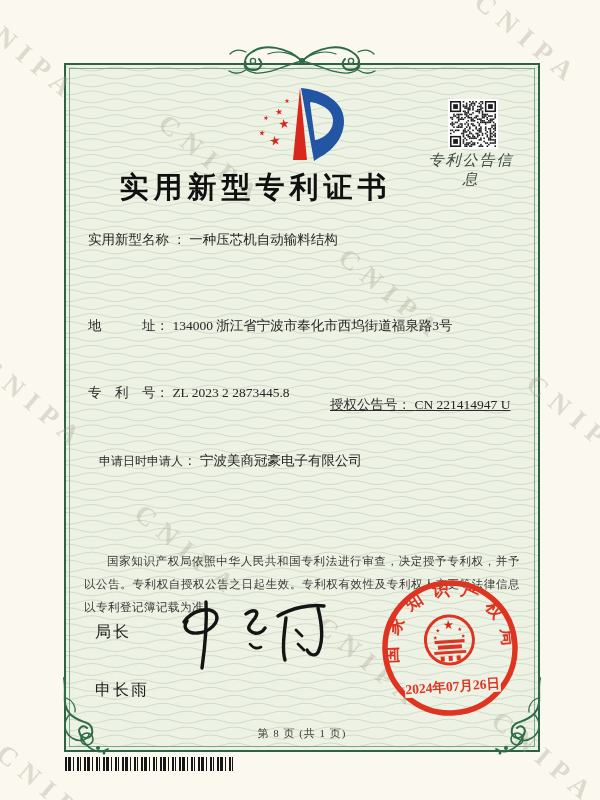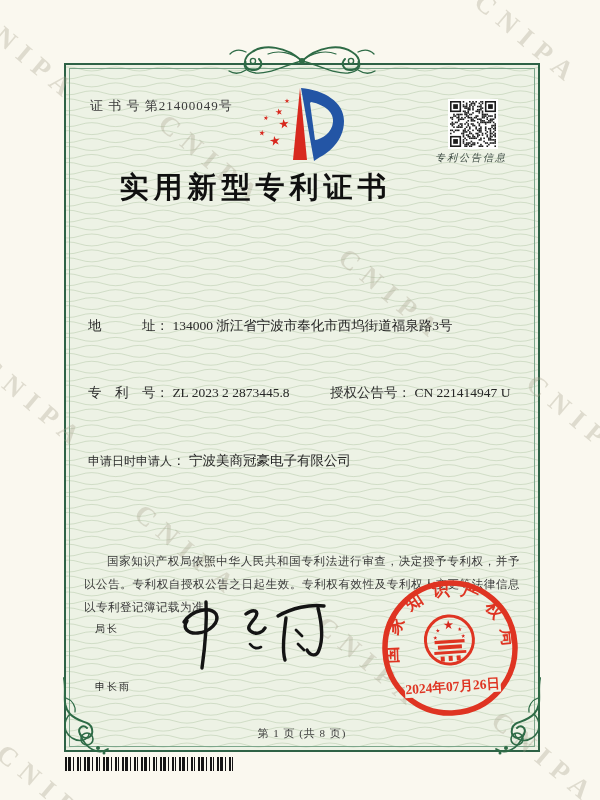--- a/index.html
+++ b/index.html
@@ -14,30 +14,30 @@
          background:#edf2e5;border:2px solid #2e6246;box-sizing:border-box;}
   .frame-inner{position:absolute;left:3px;top:3px;right:3px;bottom:3px;
                border:1px solid #7ba68a;pointer-events:none;}
   .guilloche{position:absolute;left:0;top:0;width:100%;height:100%;}
   
   .content{position:absolute;left:0;top:0;width:600px;height:800px;z-index:2;}
   .certno{position:absolute;left:90px;top:97px;font-size:13px;color:#3a3a3a;letter-spacing:1px;}
   .logo{position:absolute;left:254px;top:85px;}
   .qr{position:absolute;left:448px;top:99px;width:46px;height:46px;background:#fff;padding:2px;}
   .qrcap{position:absolute;left:423px;top:151px;width:96px;text-align:center;
-         font-size:10px;color:#3c4a42;letter-spacing:2px;font-style:italic;}
+         font-size:15px;color:#3c4a42;letter-spacing:2px;font-style:italic;}
   .title{position:absolute;left:64px;top:168px;width:383px;text-align:center;
          font-size:29px;font-weight:bold;color:#101010;letter-spacing:5px;}
   .row{position:absolute;left:88px;height:18px;font-size:13.5px;line-height:18px;white-space:nowrap;}
-  .row.small .flabel{font-size:12px;}
+  .row.small .flabel{font-size:12px;margin-left:11px;}
   .fvalue{color:#262626;}
-  .col2{position:absolute;left:242px;top:0;white-space:nowrap;}
+  .col2{position:absolute;left:242px;top:12px;white-space:nowrap;text-decoration:underline;}
   .notice{position:absolute;left:84px;top:550px;width:436px;font-size:11.5px;line-height:23px;
           color:#3a3a3a;text-align:justify;text-indent:2em;letter-spacing:0.5px;}
-  .director{position:absolute;left:95px;font-size:10px;color:#1d1d1d;letter-spacing:2px;}
+  .director{position:absolute;left:95px;font-size:16px;color:#1d1d1d;letter-spacing:2px;}
   .sig{position:absolute;left:162px;top:592px;}
   .seal{position:absolute;left:380px;top:578px;transform:rotate(-4deg);}
   .seal text{font-family:"Liberation Serif",serif;}
   .footer{position:absolute;left:64px;top:726px;width:476px;text-align:center;
           font-size:11px;color:#3b3b3b;letter-spacing:1px;}
   .barcode{position:absolute;left:65px;top:757px;width:168px;height:14px;z-index:2;
     background:repeating-linear-gradient(90deg,#151515 0 2px,transparent 2px 3px,
       #151515 3px 6px,transparent 6px 8px,#151515 8px 9px,transparent 9px 12px,
       #151515 12px 14px,transparent 14px 15px,#151515 15px 16px,transparent 16px 19px);}
   .ornament{position:absolute;z-index:3;pointer-events:none;}
@@ -98,24 +98,20 @@
       <circle cx="31" cy="63" r="6" stroke-width="1.6"></circle>
       <path d="M24,58 C30,74 43,79 52,73" stroke-width="1.8"></path>
       <path d="M10,22 C16,24 20,30 19,36" stroke-width="1.2"></path>
       <circle cx="42" cy="72" r="2" fill="#2e6b46" stroke="none"></circle>
       <circle cx="48" cy="77" r="1.5" fill="#2e6b46" stroke="none"></circle>
     </g>
   </svg>
 
   <div class="content">
 
-    <div class="certno">
-      <span>证 书 号</span>
-      <span>第21400049号</span>
-    </div>
 
     <svg class="logo" width="92" height="80" viewBox="0 0 92 80">
       <defs>
         <path id="star" d="M0,-1 L0.588,0.809 L-0.951,-0.309 L0.951,-0.309 L-0.588,0.809 Z" fill="#d8281e"></path>
       </defs>
       <path fill="#2355a5" fill-rule="evenodd" d="M47,3 L60,76 L66,72 C74,68 90,56 90,36 C90,17 70,5 47,3 Z
            M57,17 C72,20 80,28 79,37 C78,48 68,54 61,55 L56,18 Z"></path>
       <polygon points="46,3 53,75 39,75" fill="#d8281e"></polygon>
       <use href="#star" transform="translate(33,16) scale(2.6)"></use>
       <use href="#star" transform="translate(25,27) scale(3.6) rotate(-12)"></use>
@@ -424,20 +420,23 @@
           <rect x="24" y="2" width="3" height="3" fill="#1c1c1c"></rect>
           <rect x="0" y="22" width="7" height="7" fill="#1c1c1c"></rect>
           <rect x="1" y="23" width="5" height="5" fill="#fff"></rect>
           <rect x="2" y="24" width="3" height="3" fill="#1c1c1c"></rect>
         </svg>
     </div>
     <div class="qrcap">专利公告信息</div>
 
     <div class="title">实用新型专利证书</div>
 
+    <div class="row" style="top:231px">
+      <span class="flabel">实用新型名称</span><span class="fcolon"> ： </span><span class="fvalue">一种压芯机自动输料结构</span>
+    </div>
     <div class="row" style="top:317px">
       <span class="flabel">地　　　址</span><span class="fcolon">： </span><span class="fvalue">134000 浙江省宁波市奉化市西坞街道福泉路3号</span>
     </div>
     <div class="row" style="top:384px">
       <span class="flabel">专　利　号</span><span class="fcolon">： </span><span class="fvalue">ZL 2023 2 2873445.8</span>
       <span class="col2">
         <span class="flabel">授权公告号</span><span class="fcolon">： </span><span class="fvalue">CN 221414947 U</span>
       </span>
     </div>
     <div class="row small" style="top:452px">
@@ -481,17 +480,17 @@
         <rect x="68" y="78" width="4" height="5"></rect>
         <rect x="76" y="78" width="4" height="5"></rect>
       </g>
       <text font-size="17" font-weight="bold" fill="#df3422" letter-spacing="10">
         <textPath href="#sealArc" startOffset="50%" text-anchor="middle">国家知识产权局</textPath>
       </text>
       <rect x="22" y="100" width="96" height="17" fill="#edf2e5"></rect>
       <text x="70" y="113" text-anchor="middle" font-size="13.5" font-weight="bold" fill="#df3422">2024年07月26日</text>
     </svg>
 
-    <div class="footer">第 1 页 (共 8 页)</div>
+    <div class="footer">第 8 页 (共 1 页)</div>
   </div>
 
   <div class="barcode"></div>
 </div>
 
 </body></html>

